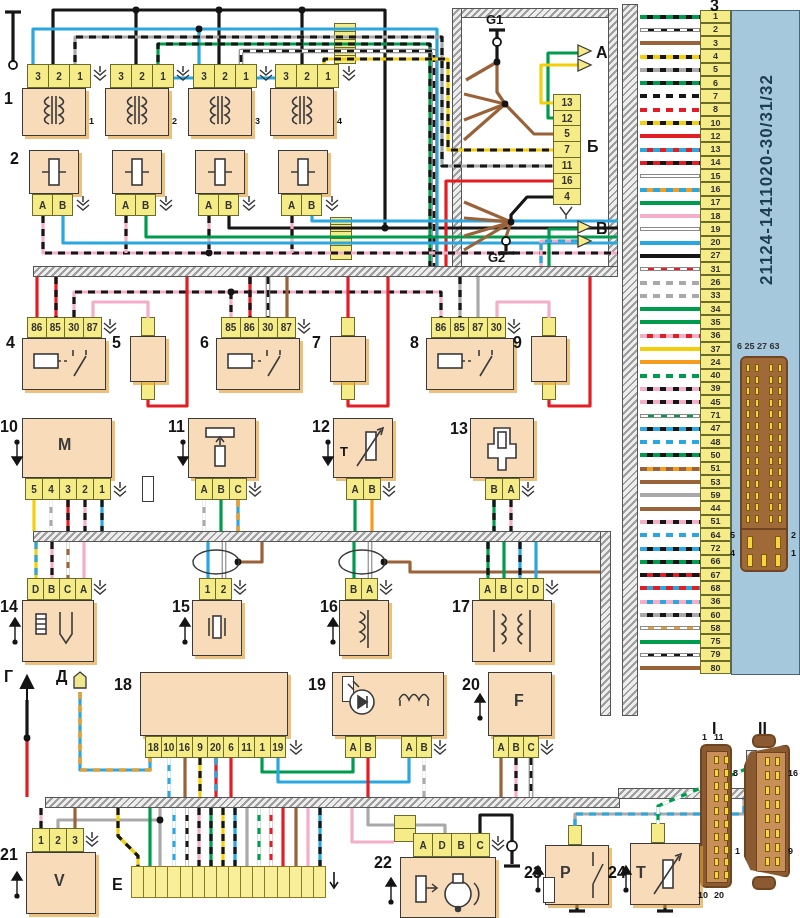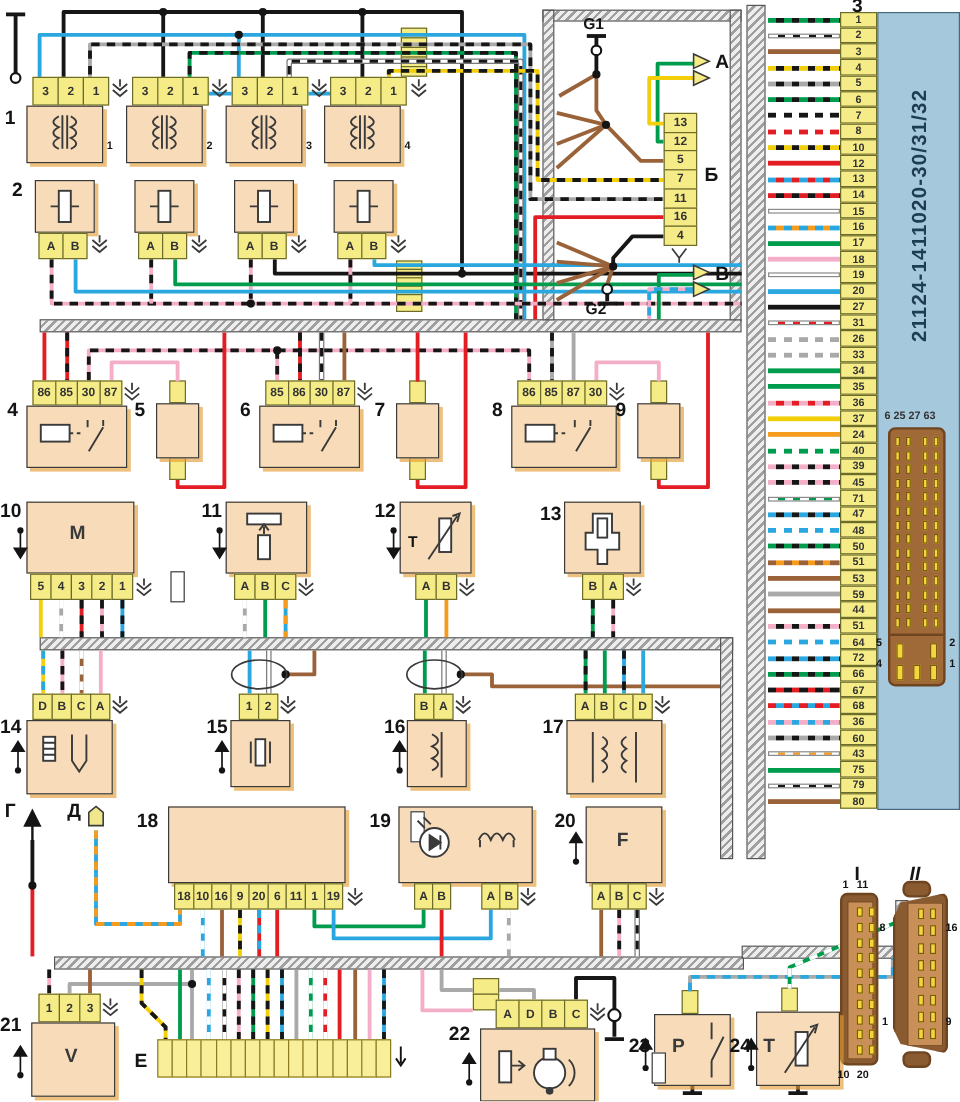--- a/index.html
+++ b/index.html
@@ -235,21 +235,21 @@
       <div class="ecu-row">
         <div class="ecu-wire" style="background: repeating-linear-gradient(90deg, rgb(244, 174, 199) 0px, rgb(244, 174, 199) 7px, rgb(43, 167, 224) 7px, rgb(43, 167, 224) 13px);"></div>
         <div class="ecu-cell">36</div>
       </div>
       <div class="ecu-row">
         <div class="ecu-wire" style="background: repeating-linear-gradient(90deg, rgb(169, 169, 169) 0px, rgb(169, 169, 169) 7px, rgb(22, 22, 22) 7px, rgb(22, 22, 22) 13px);"></div>
         <div class="ecu-cell">60</div>
       </div>
       <div class="ecu-row">
         <div class="ecu-wire wht" style="background: repeating-linear-gradient(90deg, rgb(255, 255, 255) 0px, rgb(255, 255, 255) 7px, rgb(245, 155, 30) 7px, rgb(245, 155, 30) 13px);"></div>
-        <div class="ecu-cell">43</div>
+        <div class="ecu-cell">58</div>
       </div>
       <div class="ecu-row">
         <div class="ecu-wire" style="background: rgb(0, 156, 78);"></div>
         <div class="ecu-cell">75</div>
       </div>
       <div class="ecu-row">
         <div class="ecu-wire wht" style="background: repeating-linear-gradient(90deg, rgb(255, 255, 255) 0px, rgb(255, 255, 255) 7px, rgb(22, 22, 22) 7px, rgb(22, 22, 22) 13px);"></div>
         <div class="ecu-cell">79</div>
       </div>
       <div class="ecu-row">
@@ -1064,21 +1064,21 @@
         <div class="slot" style="left: 7px; top: 106.4px; width: 5px; height: 8px;"></div>
         <div class="slot" style="left: 17px; top: 106.4px; width: 5px; height: 8px;"></div>
         <div class="slot" style="left: 7px; top: 119.2px; width: 5px; height: 8px;"></div>
         <div class="slot" style="left: 17px; top: 119.2px; width: 5px; height: 8px;"></div>
       </div>
     </div>
     <div class="lbl small" style="left: 702px; top: 732px;">1</div>
     <div class="lbl small" style="left: 714px; top: 732px;">11</div>
     <div class="lbl small" style="left: 698px; top: 890px;">10</div>
     <div class="lbl small" style="left: 714px; top: 890px;">20</div>
-    <div class="lbl big" style="left: 758px; top: 720px; font-style: italic;">II</div>
+    <div class="lbl big" style="left: 758px; top: 720px;">II</div>
     <div class="brown-conn" style="left: 752px; top: 734px; width: 24px; height: 14px; background: rgb(138, 90, 48);"></div>
     <div class="brown-conn" style="left: 752px; top: 876px; width: 24px; height: 14px; background: rgb(138, 90, 48);"></div>
     <div class="brown-conn" style="left: 744px; top: 744px; width: 46px; height: 134px; background: rgb(138, 90, 48); clip-path: polygon(14% 6%, 100% 0px, 100% 100%, 14% 94%, 0px 84%, 0px 16%);">
       <div style="position: absolute; left: 10px; top: 6px; width: 30px; height: 120px; background: rgb(200, 144, 88); border: 1px solid rgb(110, 69, 32);">
         <div class="slot" style="left: 8px; top: 4px; width: 5px; height: 9px;"></div>
         <div class="slot" style="left: 18px; top: 4px; width: 5px; height: 9px;"></div>
         <div class="slot" style="left: 8px; top: 18.3px; width: 5px; height: 9px;"></div>
         <div class="slot" style="left: 18px; top: 18.3px; width: 5px; height: 9px;"></div>
         <div class="slot" style="left: 8px; top: 32.6px; width: 5px; height: 9px;"></div>
         <div class="slot" style="left: 18px; top: 32.6px; width: 5px; height: 9px;"></div>

